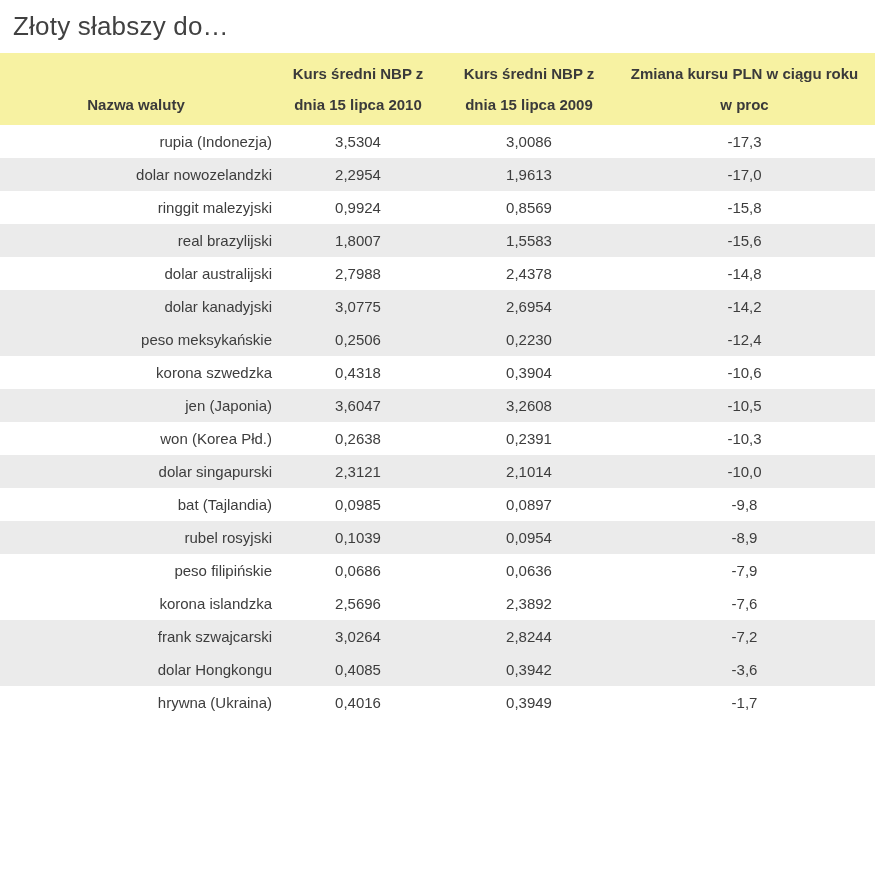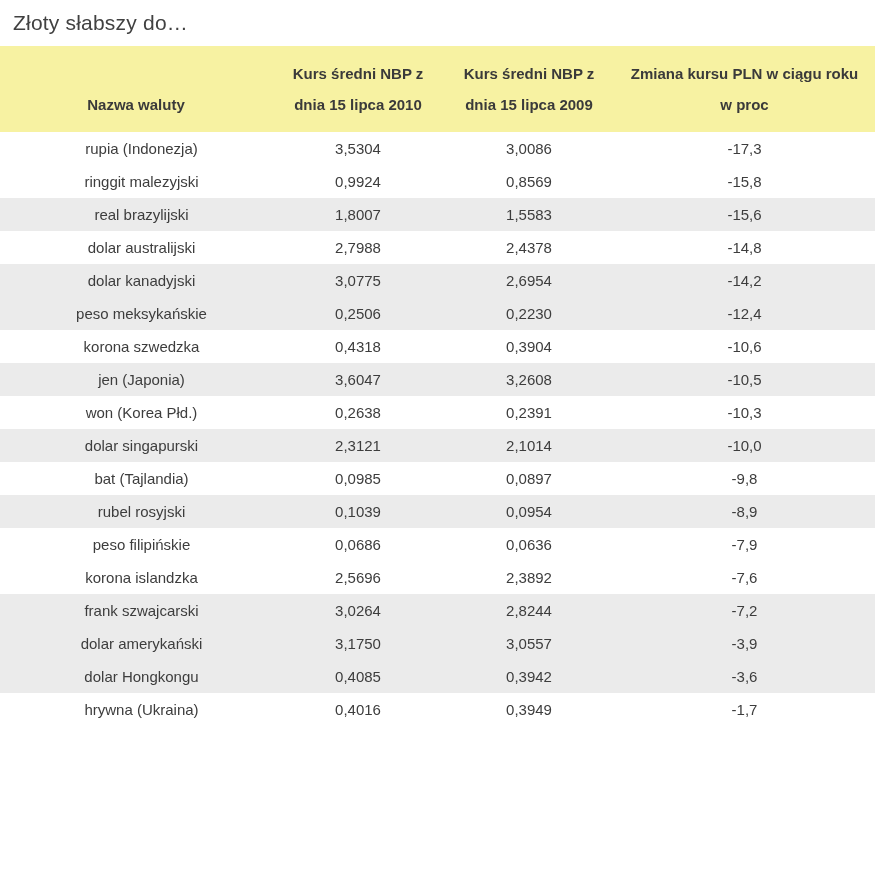--- a/index.html
+++ b/index.html
@@ -8,59 +8,59 @@
     background: #ffffff;
   }
   body {
     width: 875px;
     height: 888px;
     font-family: "Liberation Sans", "DejaVu Sans", sans-serif;
     color: #3d3d3d;
     overflow: hidden;
   }
   .title {
-    font-size: 21px;
+    font-size: 26px;
     color: #414141;
     padding: 11px 0 11px 13px;
     letter-spacing: 0.2px;
   }
   table.currency-table {
     width: 875px;
     border-collapse: collapse;
     table-layout: fixed;
   }
   col.c1 { width: 272px; }
   col.c2 { width: 172px; }
   col.c3 { width: 170px; }
   col.c4 { width: 261px; }
   thead th {
     background: #f7f2a2;
     font-weight: bold;
     font-size: 15px;
     color: #3a3a3a;
     text-align: center;
     vertical-align: middle;
-    height: 86px;
+    height: 72px;
     padding: 0;
   }
   thead th .hl {
     display: block;
     height: 31px;
     line-height: 31px;
     text-align: center;
   }
   tbody td {
     height: 33px;
     font-size: 15px;
     color: #3d3d3d;
     padding: 0;
     vertical-align: middle;
   }
   tbody td.name {
-    text-align: center;
+    text-align: right;
     padding-left: 11px;
   }
   tbody td.num {
     text-align: center;
   }
   tbody tr.alt {
     background: #ebebeb;
   }
 </style>
 </head>
@@ -95,20 +95,26 @@
       </th>
     </tr>
   </thead>
   <tbody>
       <tr>
         <td class="name">rupia (Indonezja)</td>
         <td class="num">3,5304</td>
         <td class="num">3,0086</td>
         <td class="num">-17,3</td>
       </tr>
+      <tr class="alt">
+        <td class="name">dolar nowozelandzki</td>
+        <td class="num">2,2954</td>
+        <td class="num">1,9613</td>
+        <td class="num">-17,0</td>
+      </tr>
       <tr>
         <td class="name">ringgit malezyjski</td>
         <td class="num">0,9924</td>
         <td class="num">0,8569</td>
         <td class="num">-15,8</td>
       </tr>
       <tr class="alt">
         <td class="name">real brazylijski</td>
         <td class="num">1,8007</td>
         <td class="num">1,5583</td>
@@ -180,26 +186,20 @@
         <td class="num">2,3892</td>
         <td class="num">-7,6</td>
       </tr>
       <tr class="alt">
         <td class="name">frank szwajcarski</td>
         <td class="num">3,0264</td>
         <td class="num">2,8244</td>
         <td class="num">-7,2</td>
       </tr>
       <tr class="alt">
-        <td class="name">dolar amerykański</td>
-        <td class="num">3,1750</td>
-        <td class="num">3,0557</td>
-        <td class="num">-3,9</td>
-      </tr>
-      <tr class="alt">
         <td class="name">dolar Hongkongu</td>
         <td class="num">0,4085</td>
         <td class="num">0,3942</td>
         <td class="num">-3,6</td>
       </tr>
       <tr>
         <td class="name">hrywna (Ukraina)</td>
         <td class="num">0,4016</td>
         <td class="num">0,3949</td>
         <td class="num">-1,7</td>

